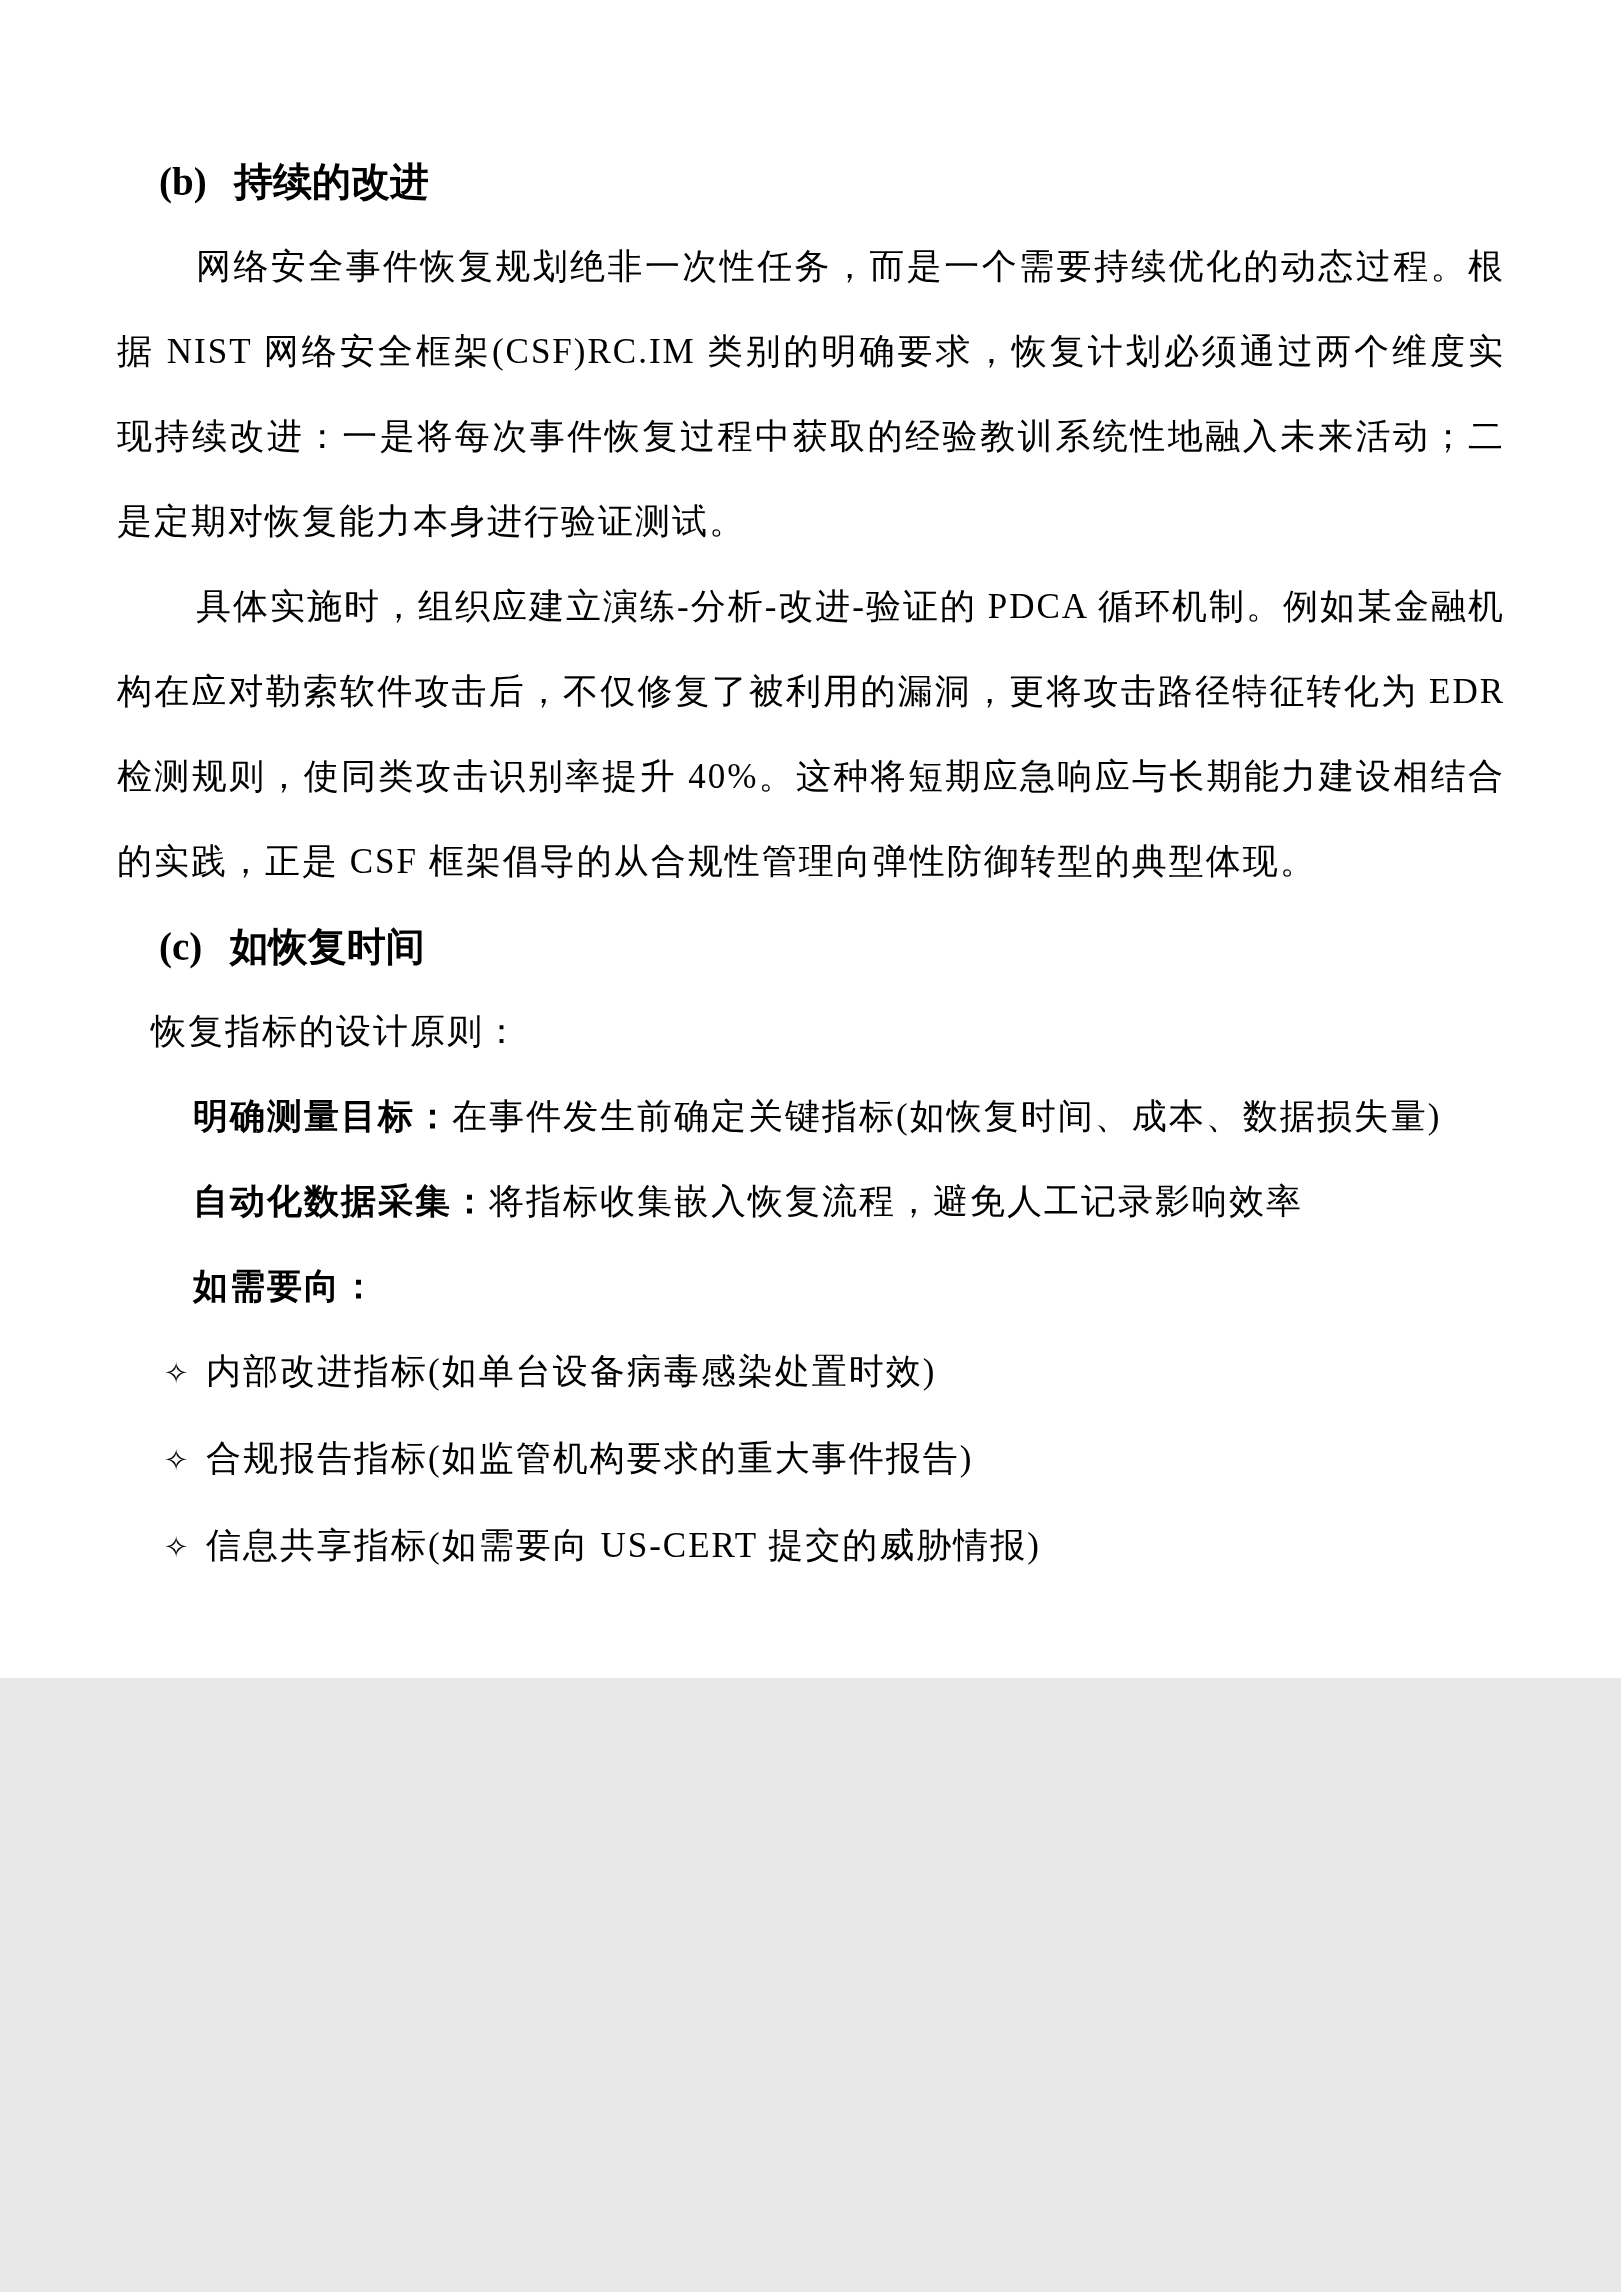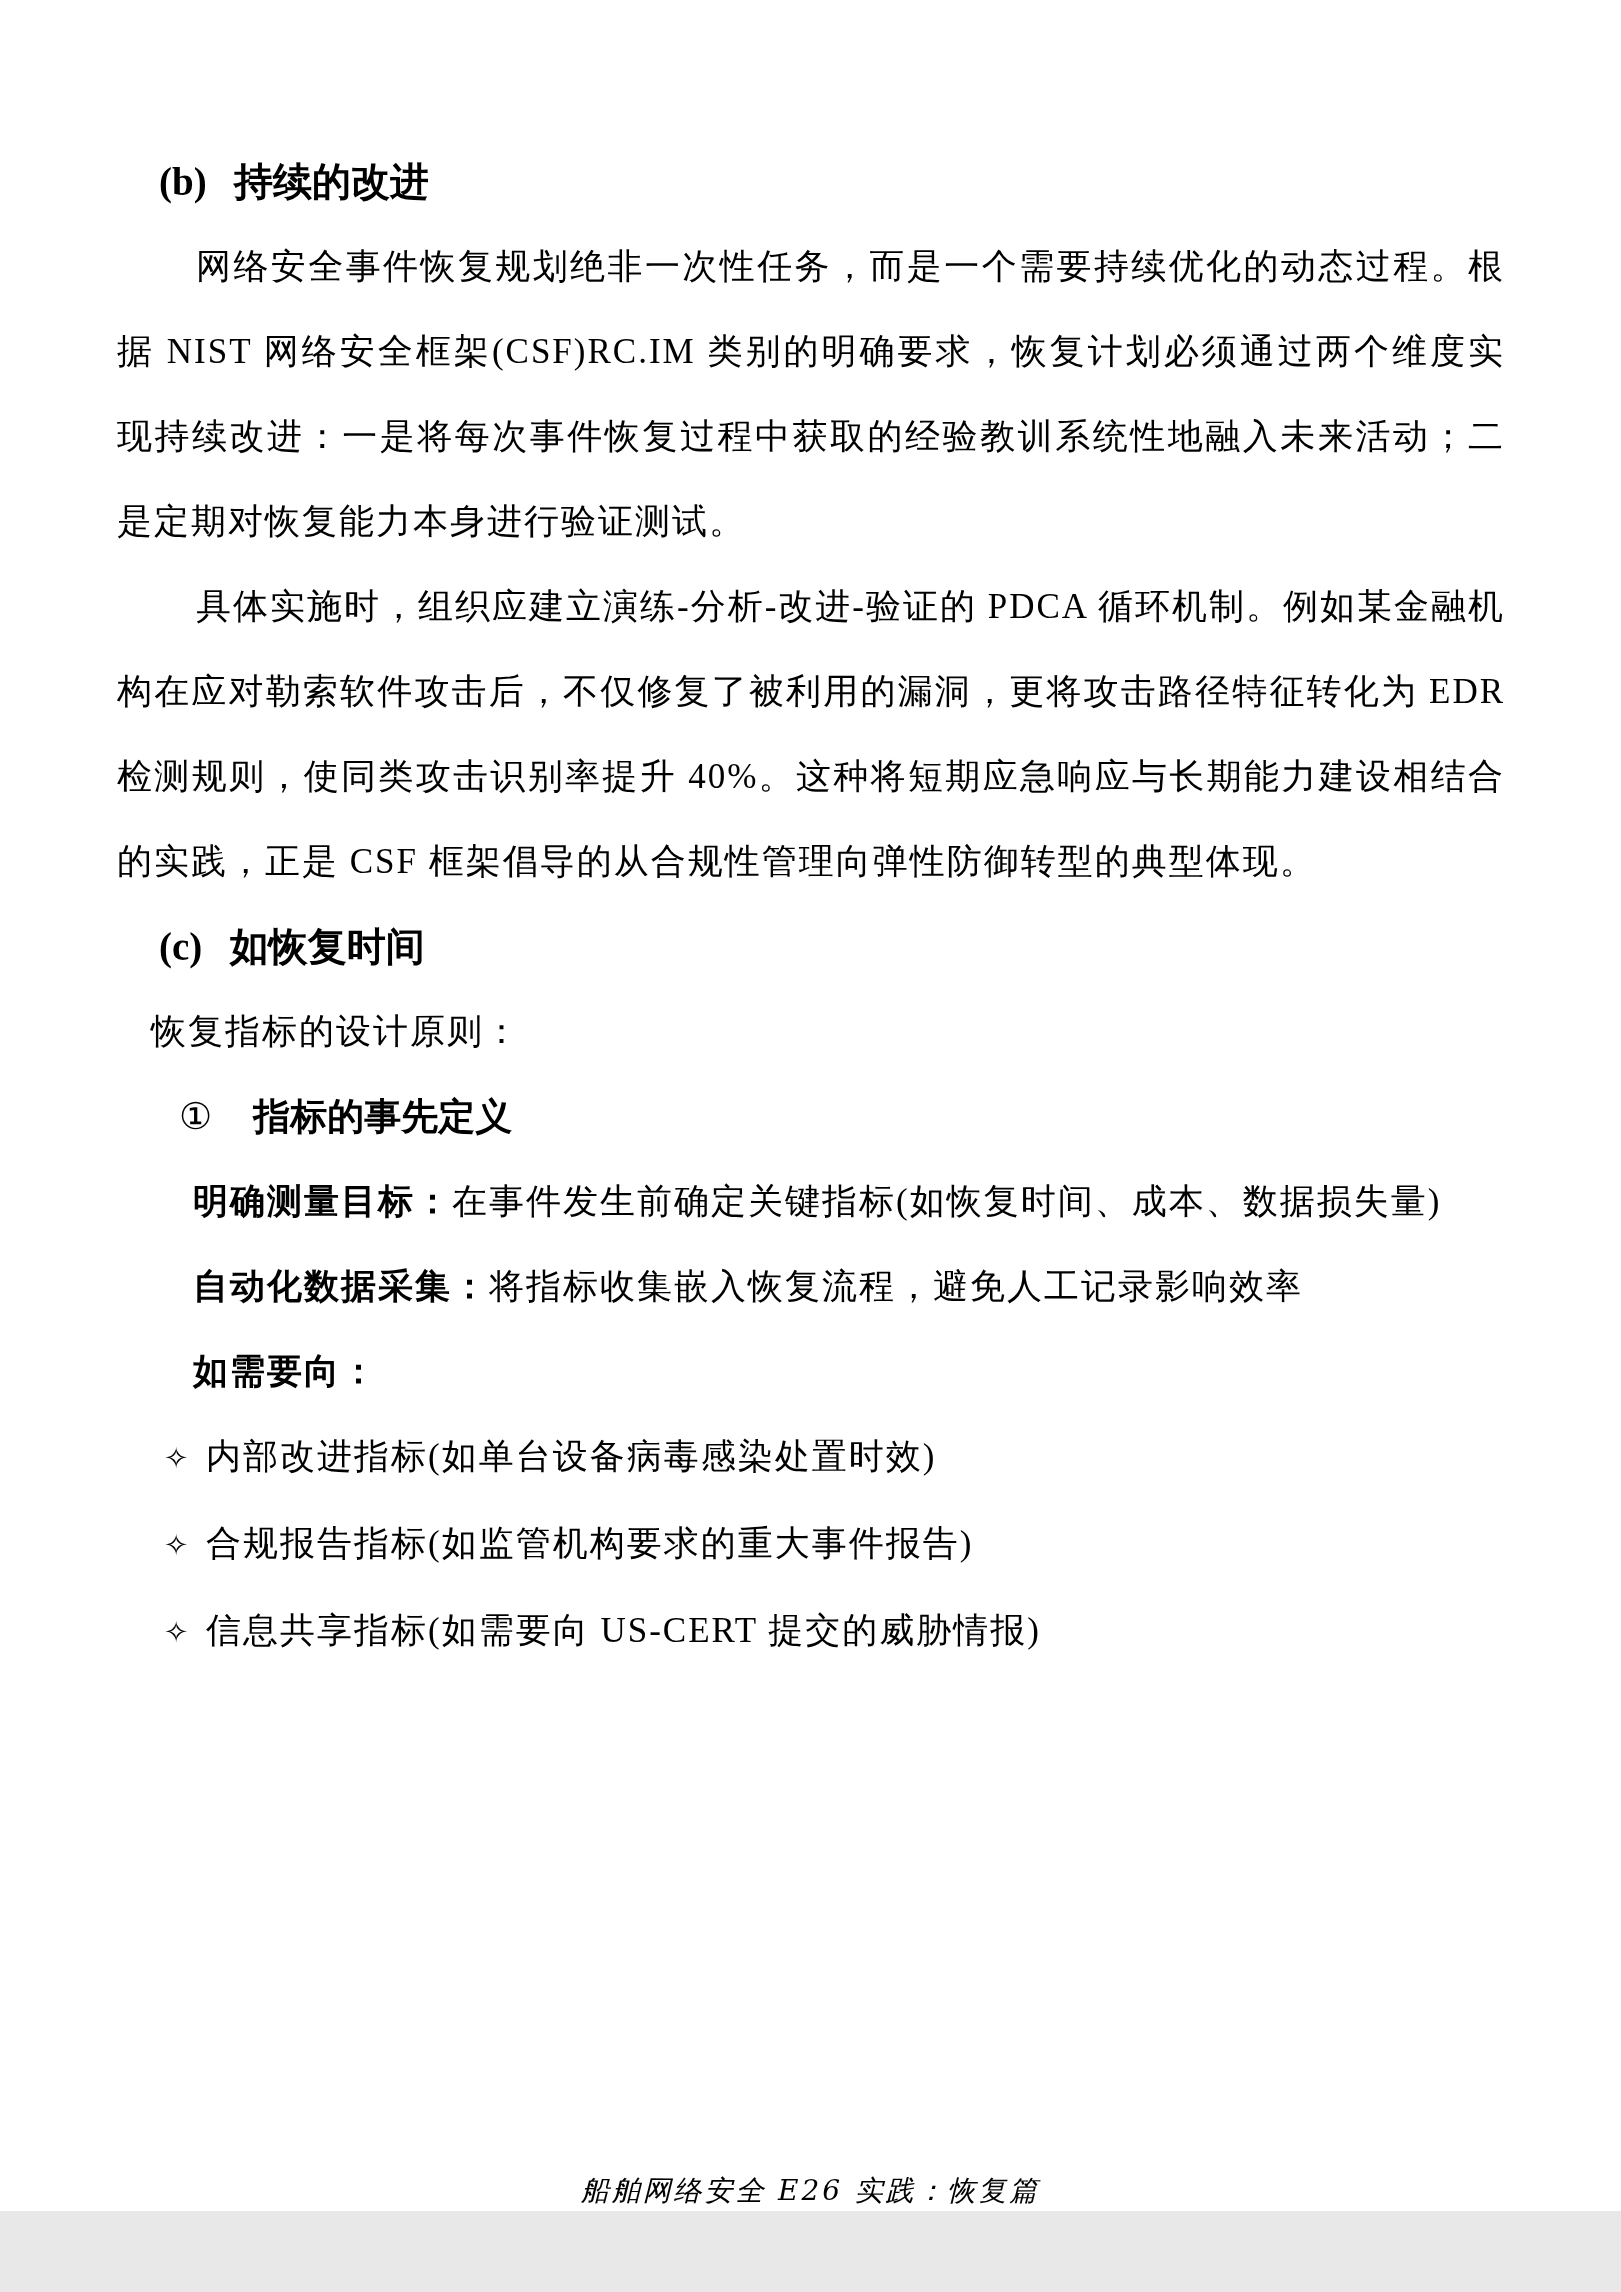--- a/index.html
+++ b/index.html
@@ -1,19 +1,19 @@
 <!DOCTYPE html>
 <html><head>
 <meta charset="utf-8">
 <style>
   * { margin: 0; padding: 0; box-sizing: border-box; }
   html, body { background: #e8e8e8; }
   .page {
     width: 1621px;
-    height: 2211px;
+    height: 1678px;
     margin: 0 auto;
     background: #ffffff;
     color: #000000;
     position: relative;
     overflow: hidden;
     font-family: "Liberation Serif", "DejaVu Serif", serif;
   }
   .content {
     position: absolute;
     left: 117px;
@@ -88,21 +88,20 @@
 
     <h2 class="sec-heading line"><span class="sec-num">(b)</span><span>持续的改进</span></h2>
 
     <p class="par line">网络安全事件恢复规划绝非一次性任务，而是一个需要持续优化的动态过程。根据 NIST 网络安全框架(CSF)RC.IM 类别的明确要求，恢复计划必须通过两个维度实现持续改进：一是将每次事件恢复过程中获取的经验教训系统性地融入未来活动；二是定期对恢复能力本身进行验证测试。</p>
     <p class="par line">具体实施时，组织应建立演练-分析-改进-验证的 PDCA 循环机制。例如某金融机构在应对勒索软件攻击后，不仅修复了被利用的漏洞，更将攻击路径特征转化为 EDR 检测规则，使同类攻击识别率提升 40%。这种将短期应急响应与长期能力建设相结合的实践，正是 CSF 框架倡导的从合规性管理向弹性防御转型的典型体现。</p>
 
     <h2 class="sec-heading line"><span class="sec-num">(c)</span><span>如恢复时间</span></h2>
 
     <p class="intro-line line">恢复指标的设计原则：</p>
 
-    <h3 class="num-heading line"><span class="num">①</span><span>指标的事先定义</span></h3>
 
     <p class="kv line"><span class="kv-label">明确测量目标：</span><span>在事件发生前确定关键指标(如恢复时间、成本、数据损失量)</span></p>
 
     <p class="kv line"><span class="kv-label">自动化数据采集：</span><span>将指标收集嵌入恢复流程，避免人工记录影响效率</span></p>
 
     <p class="kv line"><span class="kv-label">如需要向：</span><span></span></p>
 
     <ul>
       <li class="bullet line"><span class="b-icon">✧</span><span>内部改进指标(如单台设备病毒感染处置时效)</span></li>
       <li class="bullet line"><span class="b-icon">✧</span><span>合规报告指标(如监管机构要求的重大事件报告)</span></li>

